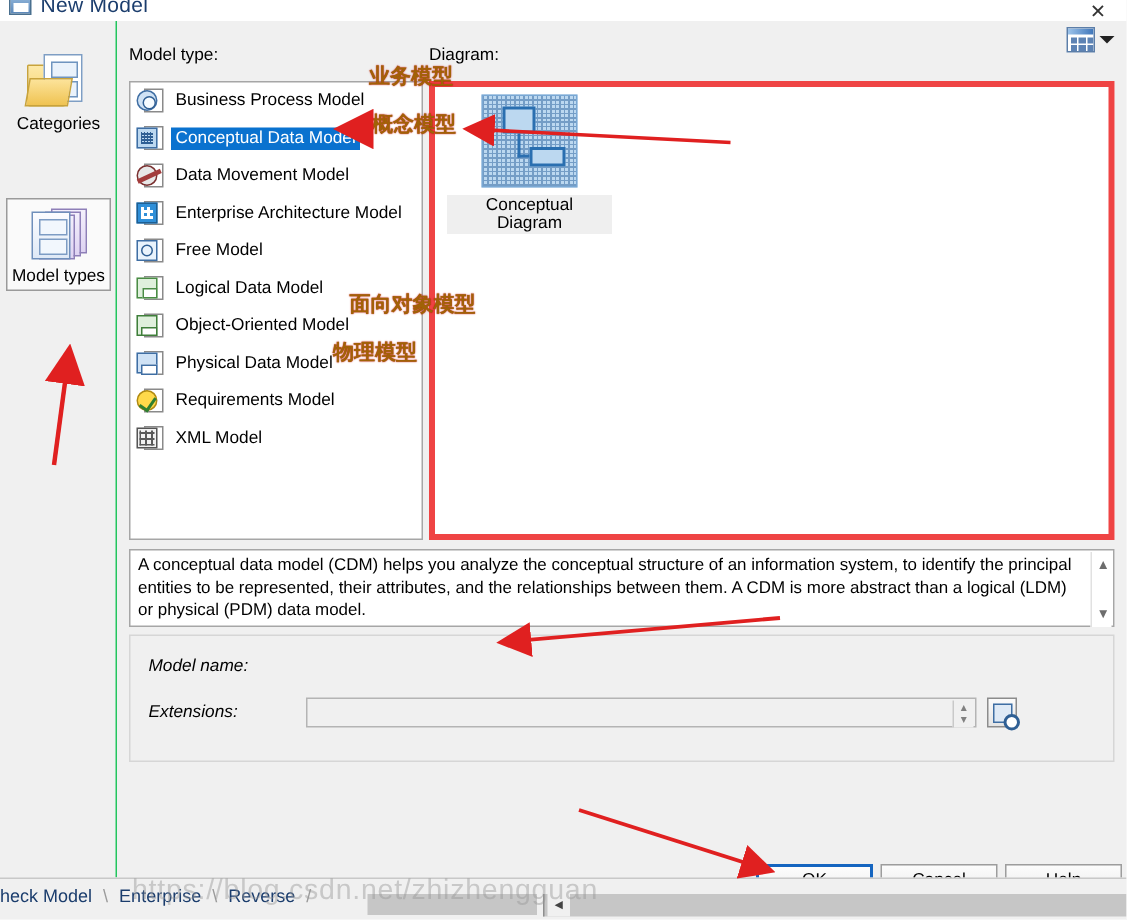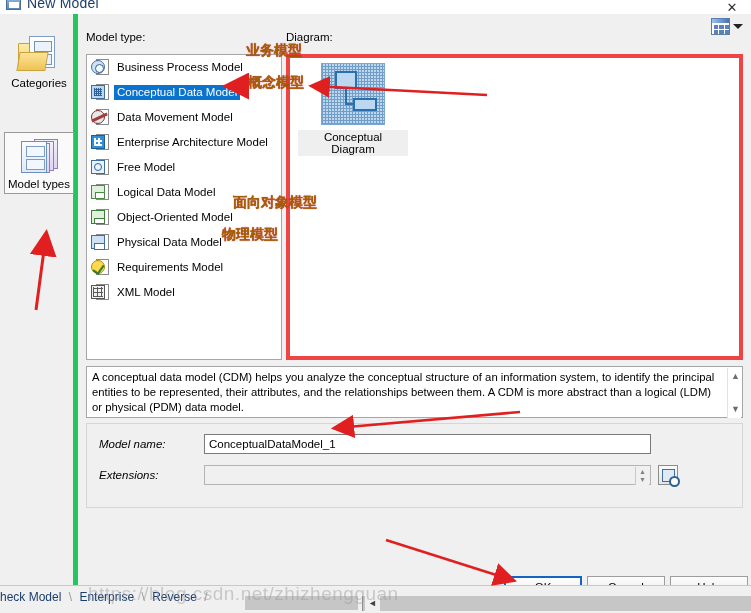--- a/index.html
+++ b/index.html
@@ -63,21 +63,21 @@
     width: 751px; height: 571px;
     background: #f0f0f0;
   }
 
   
   .navstrip {
     position: absolute;
     left: 0; top: 0;
     width: 78px; height: 571px;
     background: #f0f0f0;
-    border-right: 5px solid #22c55e;
+    border-right: 1px solid #22c55e;
   }
   .nav-item {
     position: absolute;
     left: 4px;
     width: 70px;
     text-align: center;
     padding: 4px 0 3px 0;
     font-size: 11.5px;
     color: #000;
   }
@@ -596,21 +596,20 @@
         <span>A conceptual data model (CDM) helps you analyze the conceptual structure of an information system, to identify the principal entities to be represented, their attributes, and the relationships between them. A CDM is more abstract than a logical (LDM) or physical (PDM) data model.</span>
         <div class="desc-scroll">
           <span class="arr up">▲</span>
           <span class="arr dn">▼</span>
         </div>
       </div>
 
       <div class="formgroup">
         <div class="form-row row1">
           <span class="flabel">Model name:</span>
-          <span class="txtinput">ConceptualDataModel_1</span>
         </div>
         <div class="form-row row2">
           <span class="flabel">Extensions:</span>
           <span class="txtinput disabled ext-wrap">
             <span class="spin">▴<br>▾</span>
           </span>
           <span class="ext-btn">
               <span class="glyph"></span>
             </span>
         </div>

